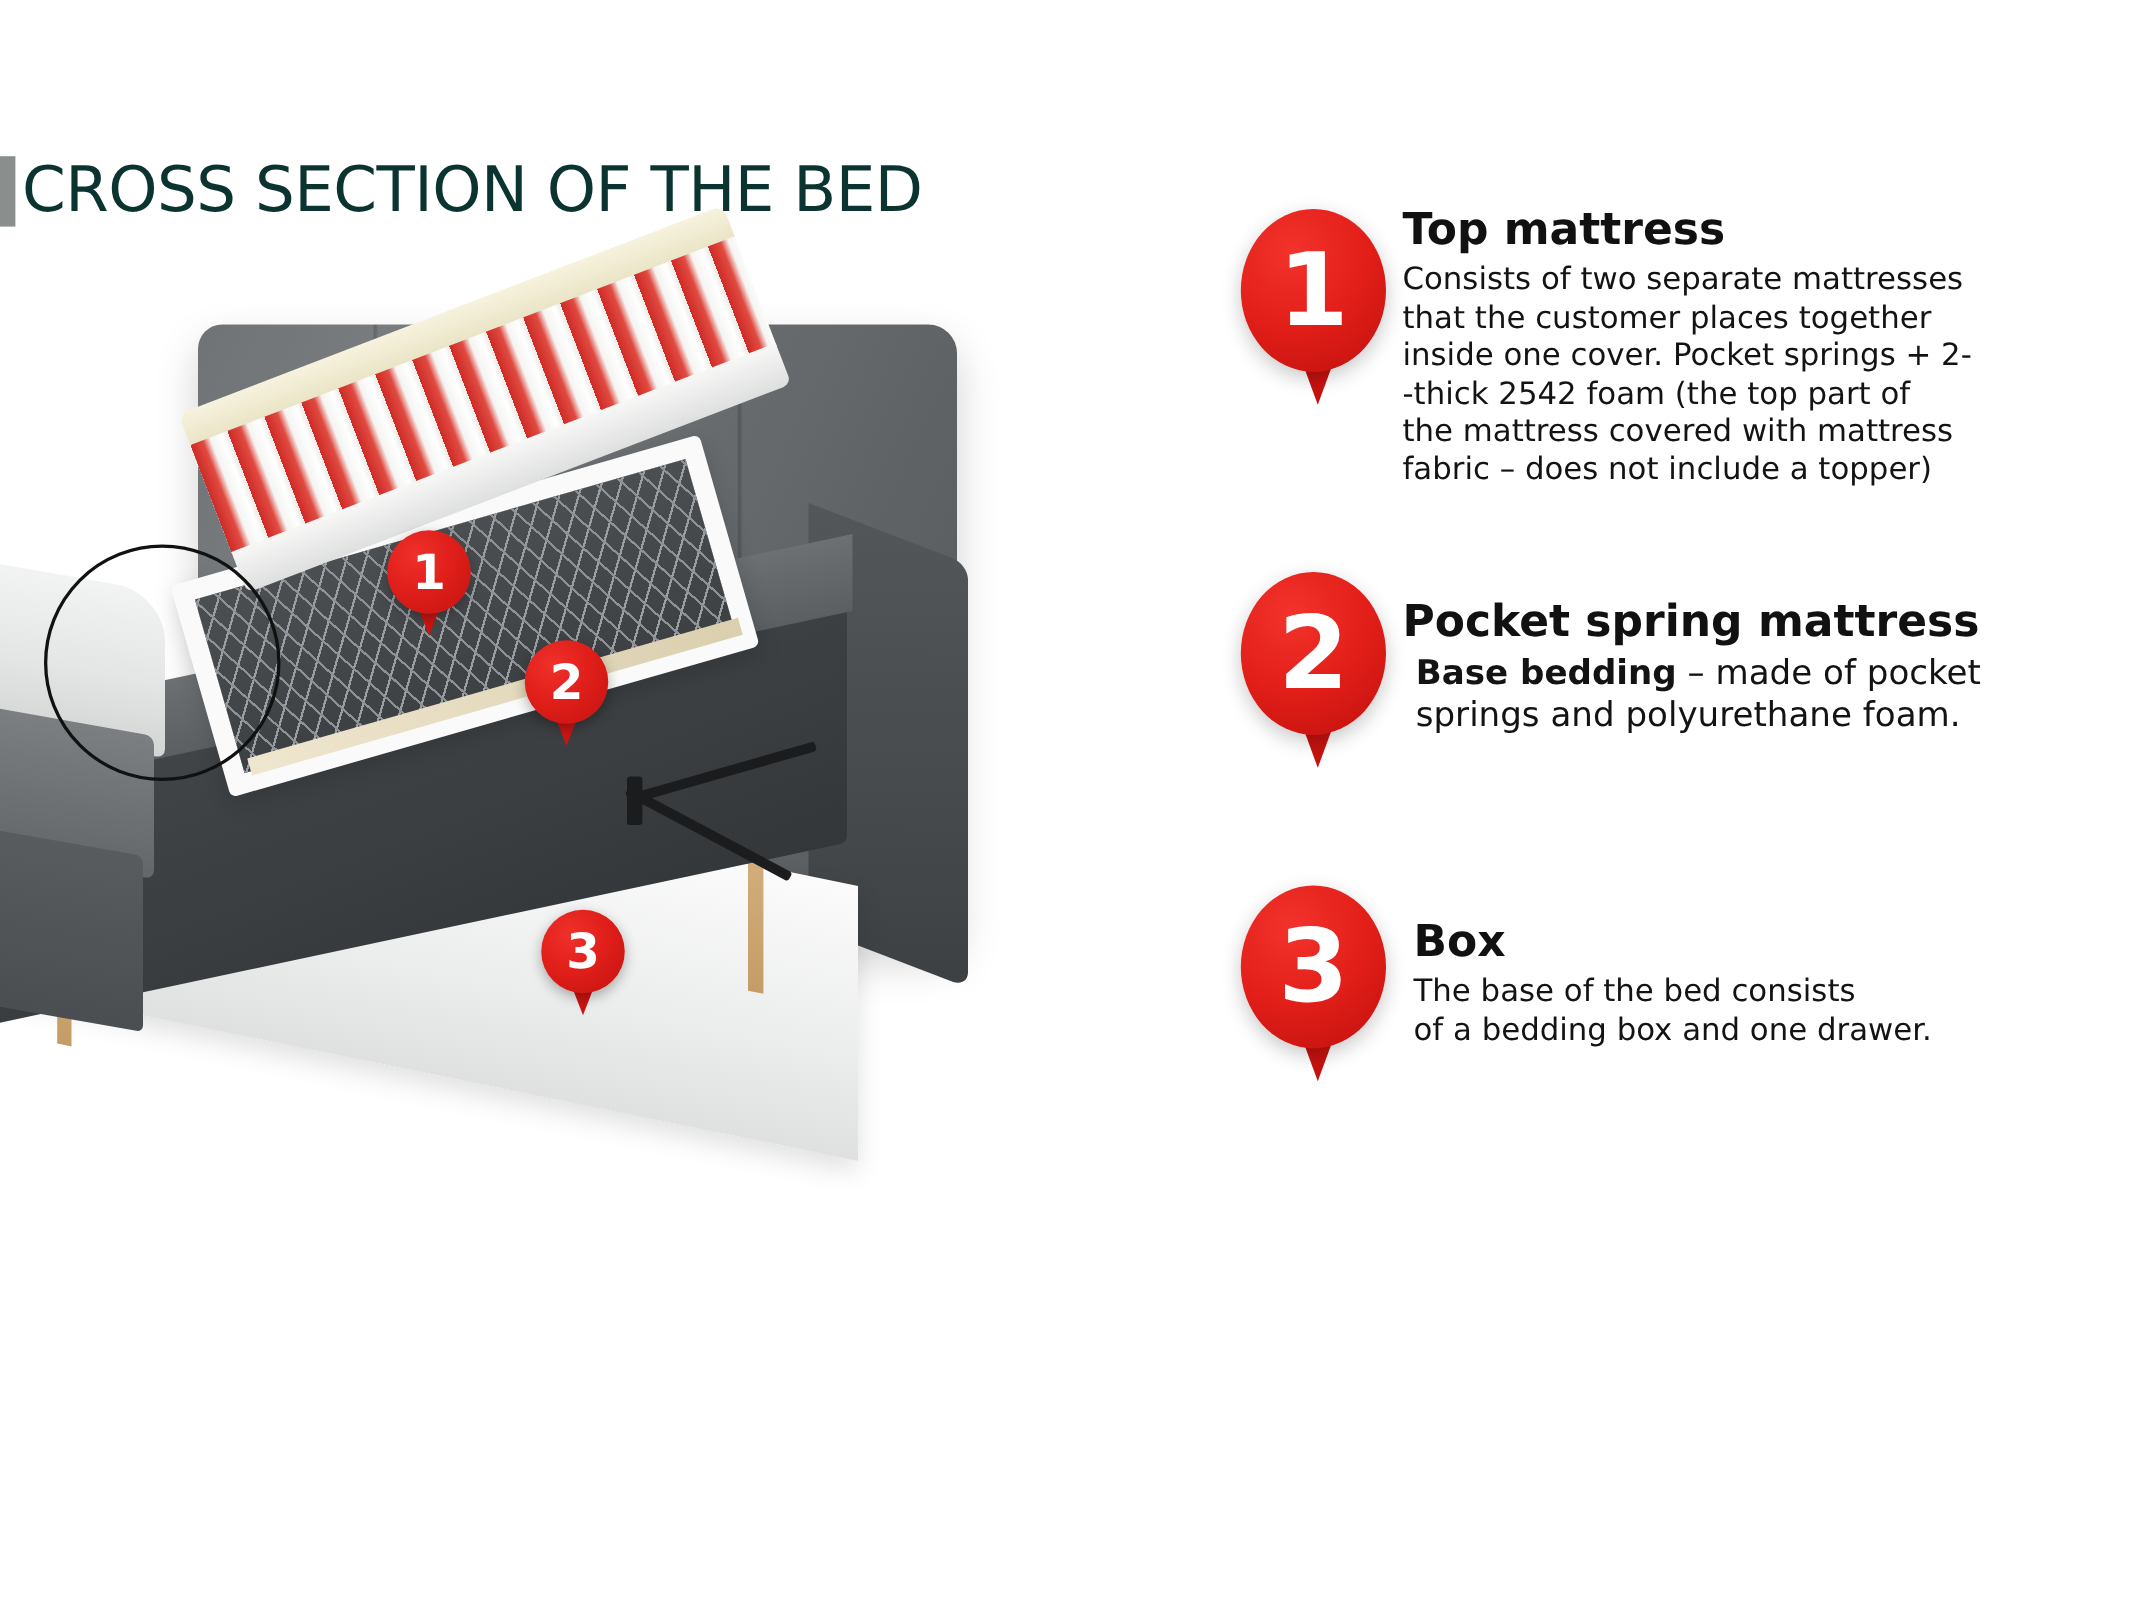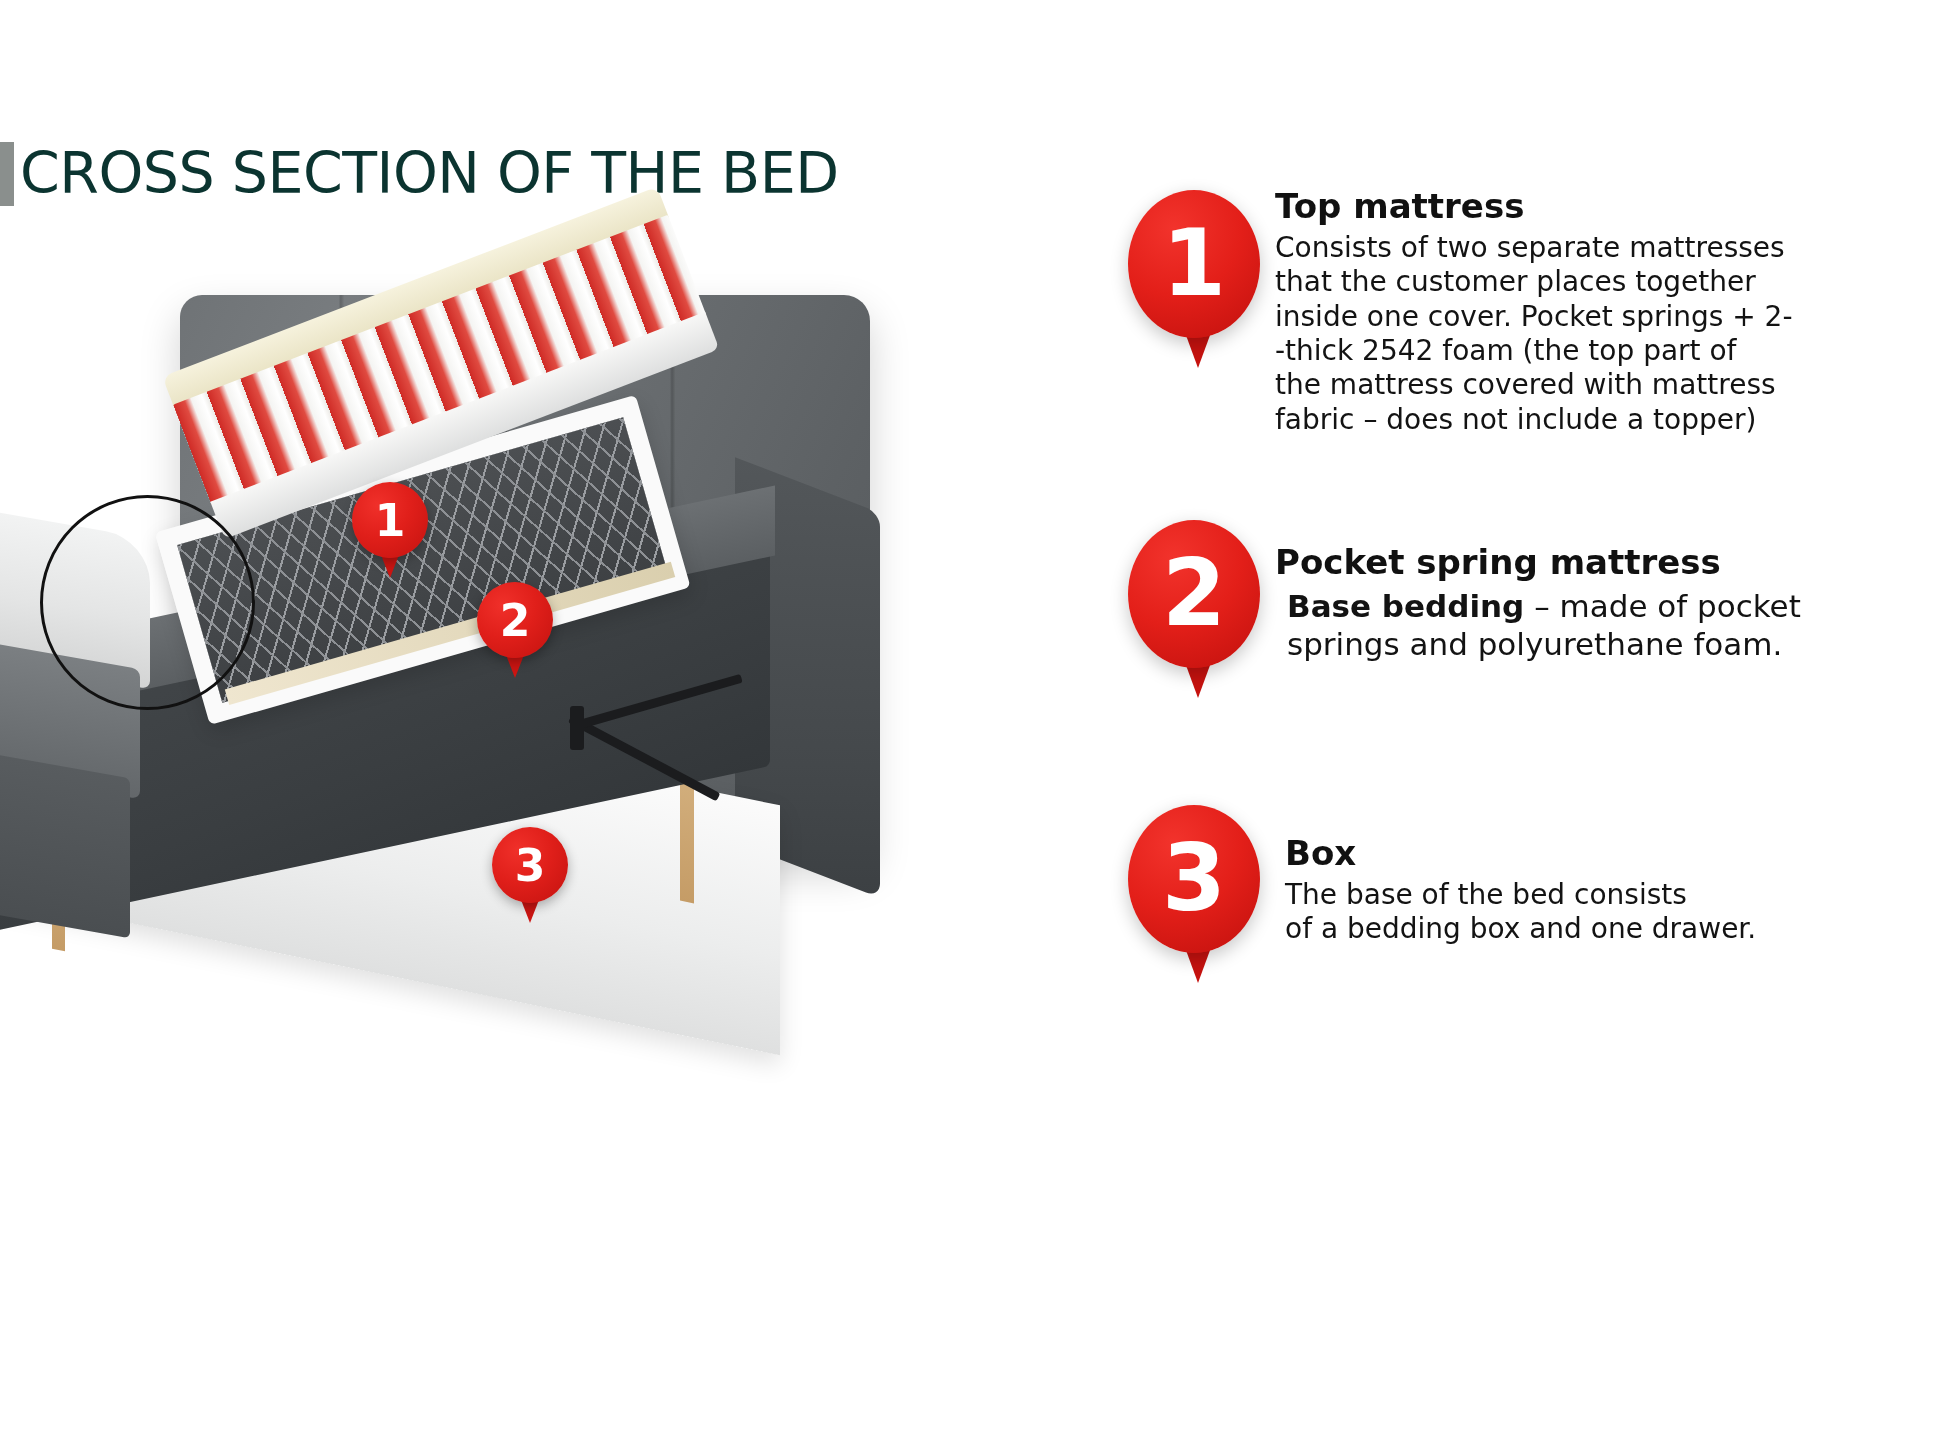--- a/index.html
+++ b/index.html
@@ -232,21 +232,21 @@
   }
   .callout-pin .tail{
     position:absolute; left:66px; top:128px;
     width:0; height:0;
     border-left:22px solid transparent;
     border-right:22px solid transparent;
     border-top:60px solid #c6120f;
   }
   .callout-body{ flex:1; padding-top:8px; }
   .callout-h{
-    font-size:34px; font-weight:bold; color:#111;
+    font-size:40px; font-weight:bold; color:#111;
     font-family:"DejaVu Sans", sans-serif;
     white-space:nowrap; line-height:1.08;
     margin-bottom:6px;
   }
   .callout-p{
     font-size:28px; color:#131313; line-height:1.23;
     font-family:"DejaVu Sans", sans-serif;
     white-space:pre-line;
   }
   .callout-p .lead{ font-weight:bold; }

